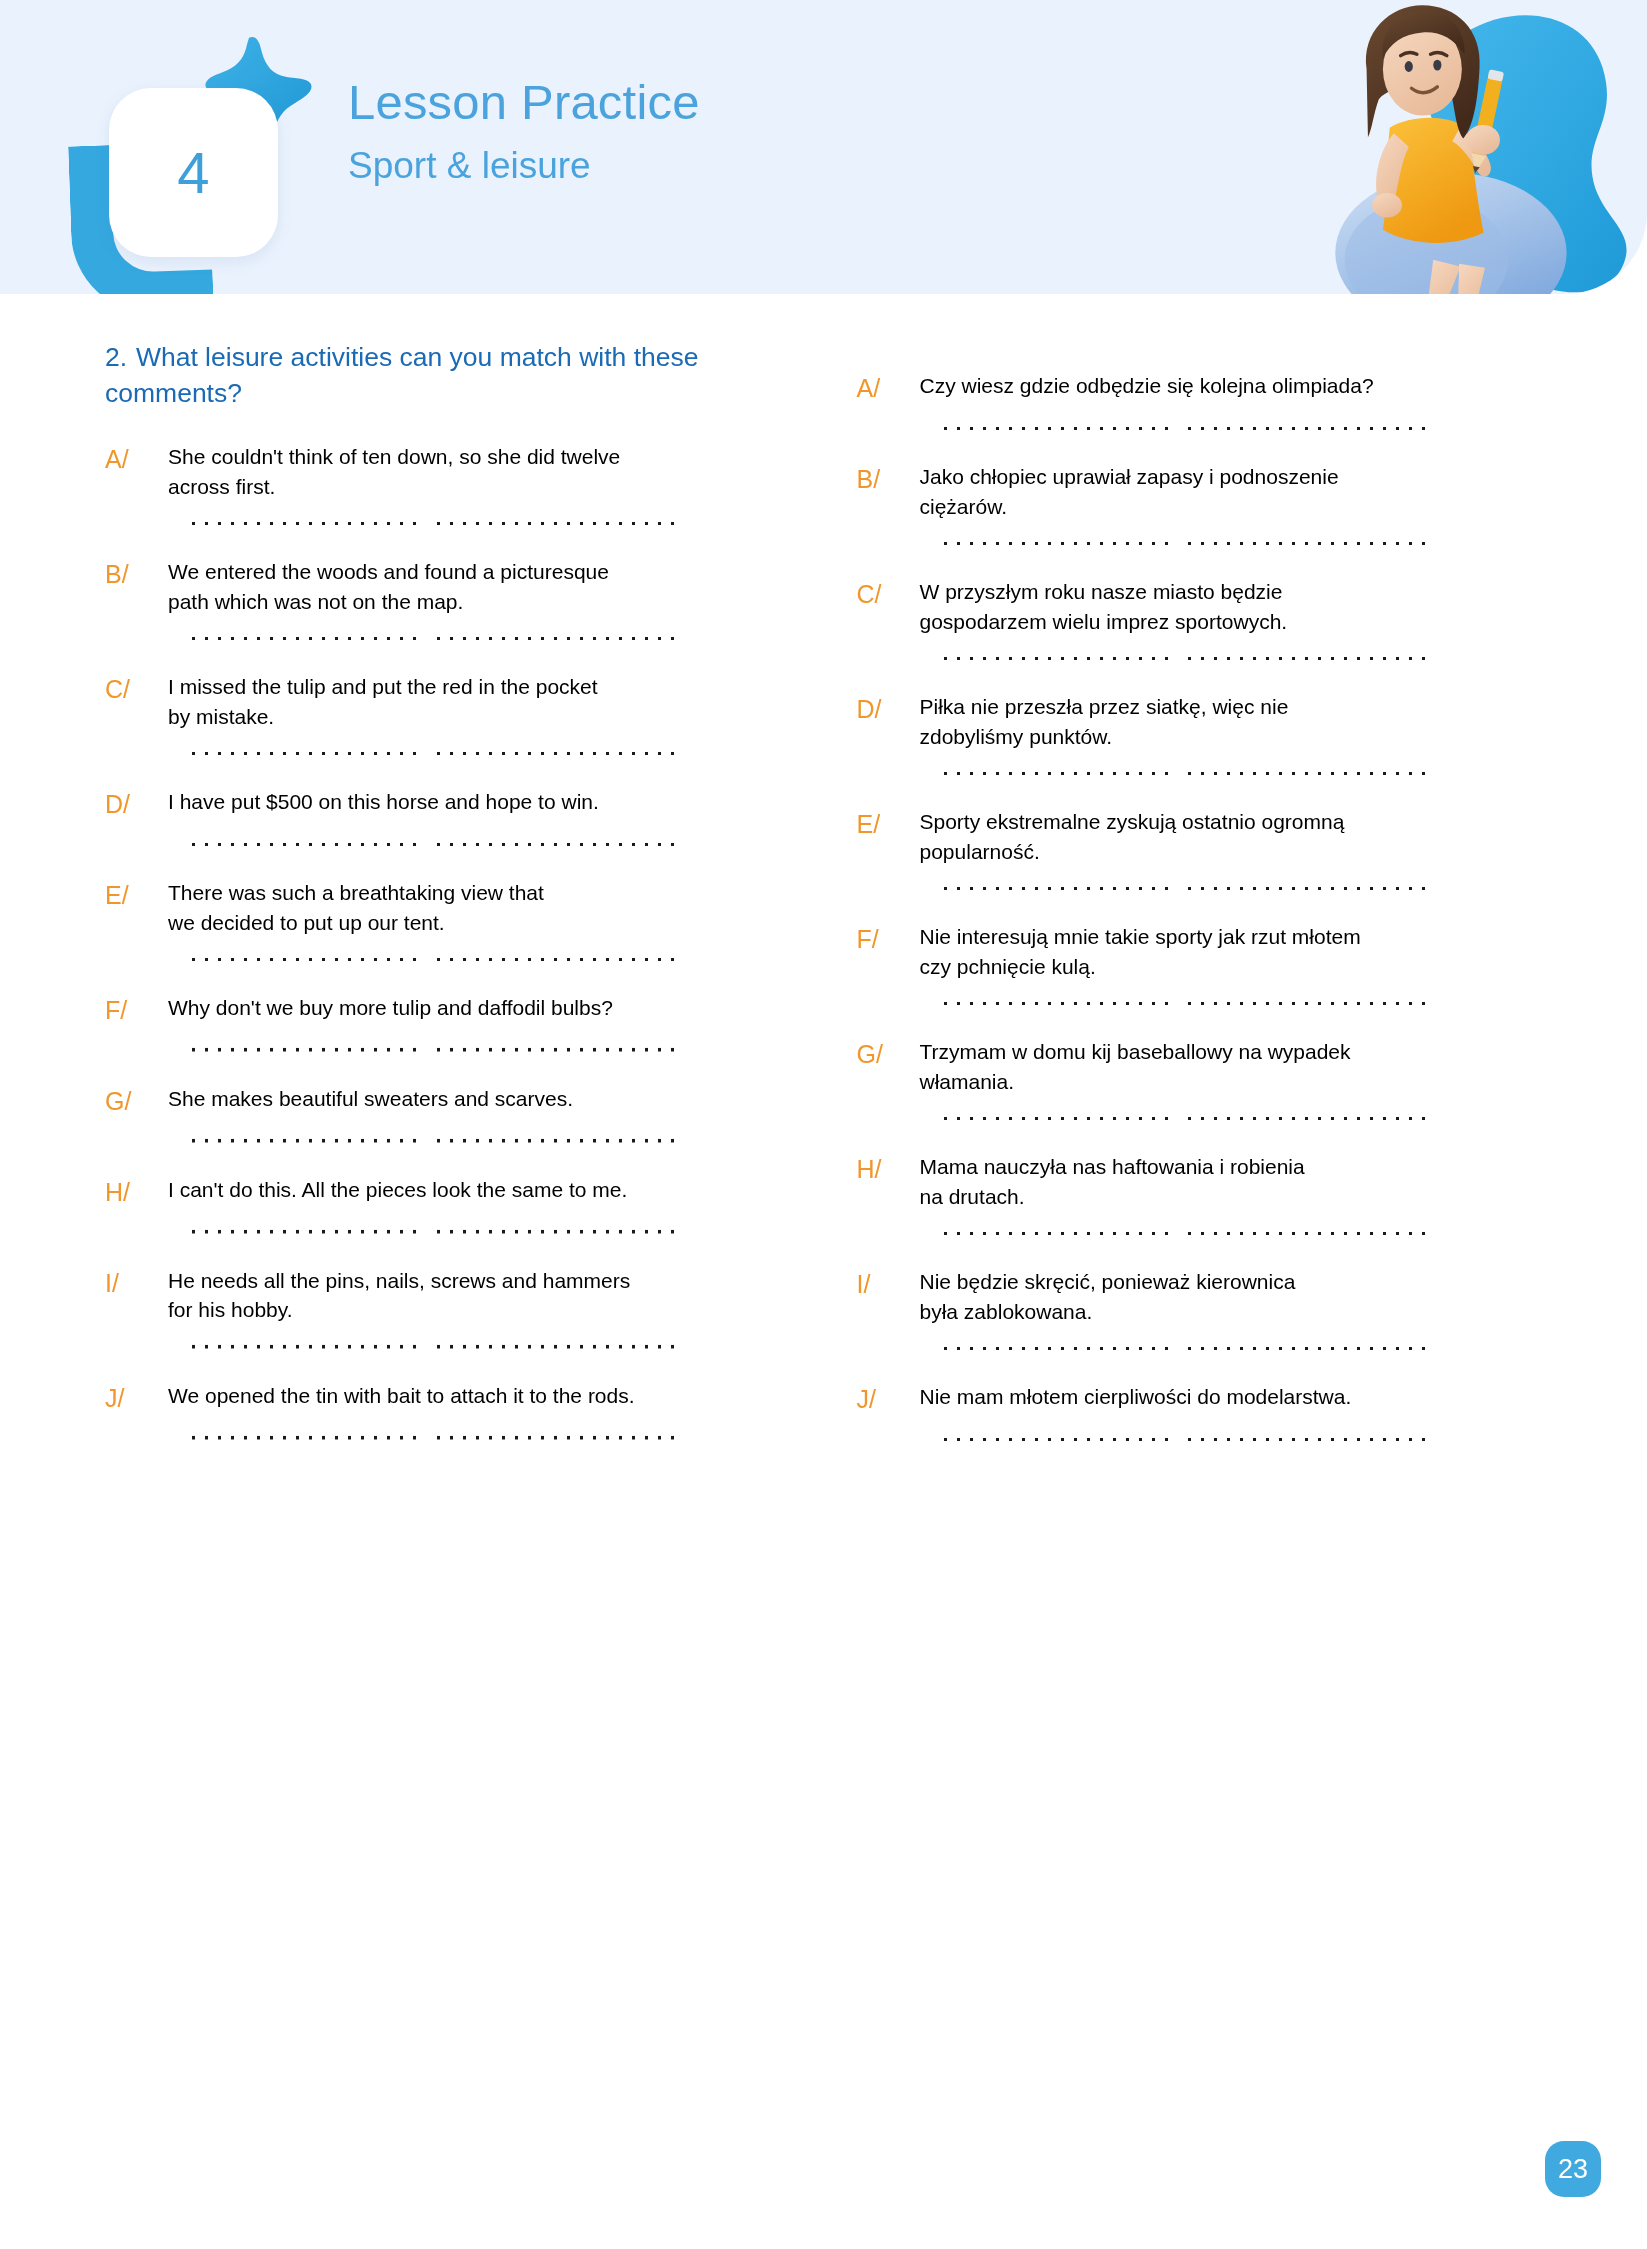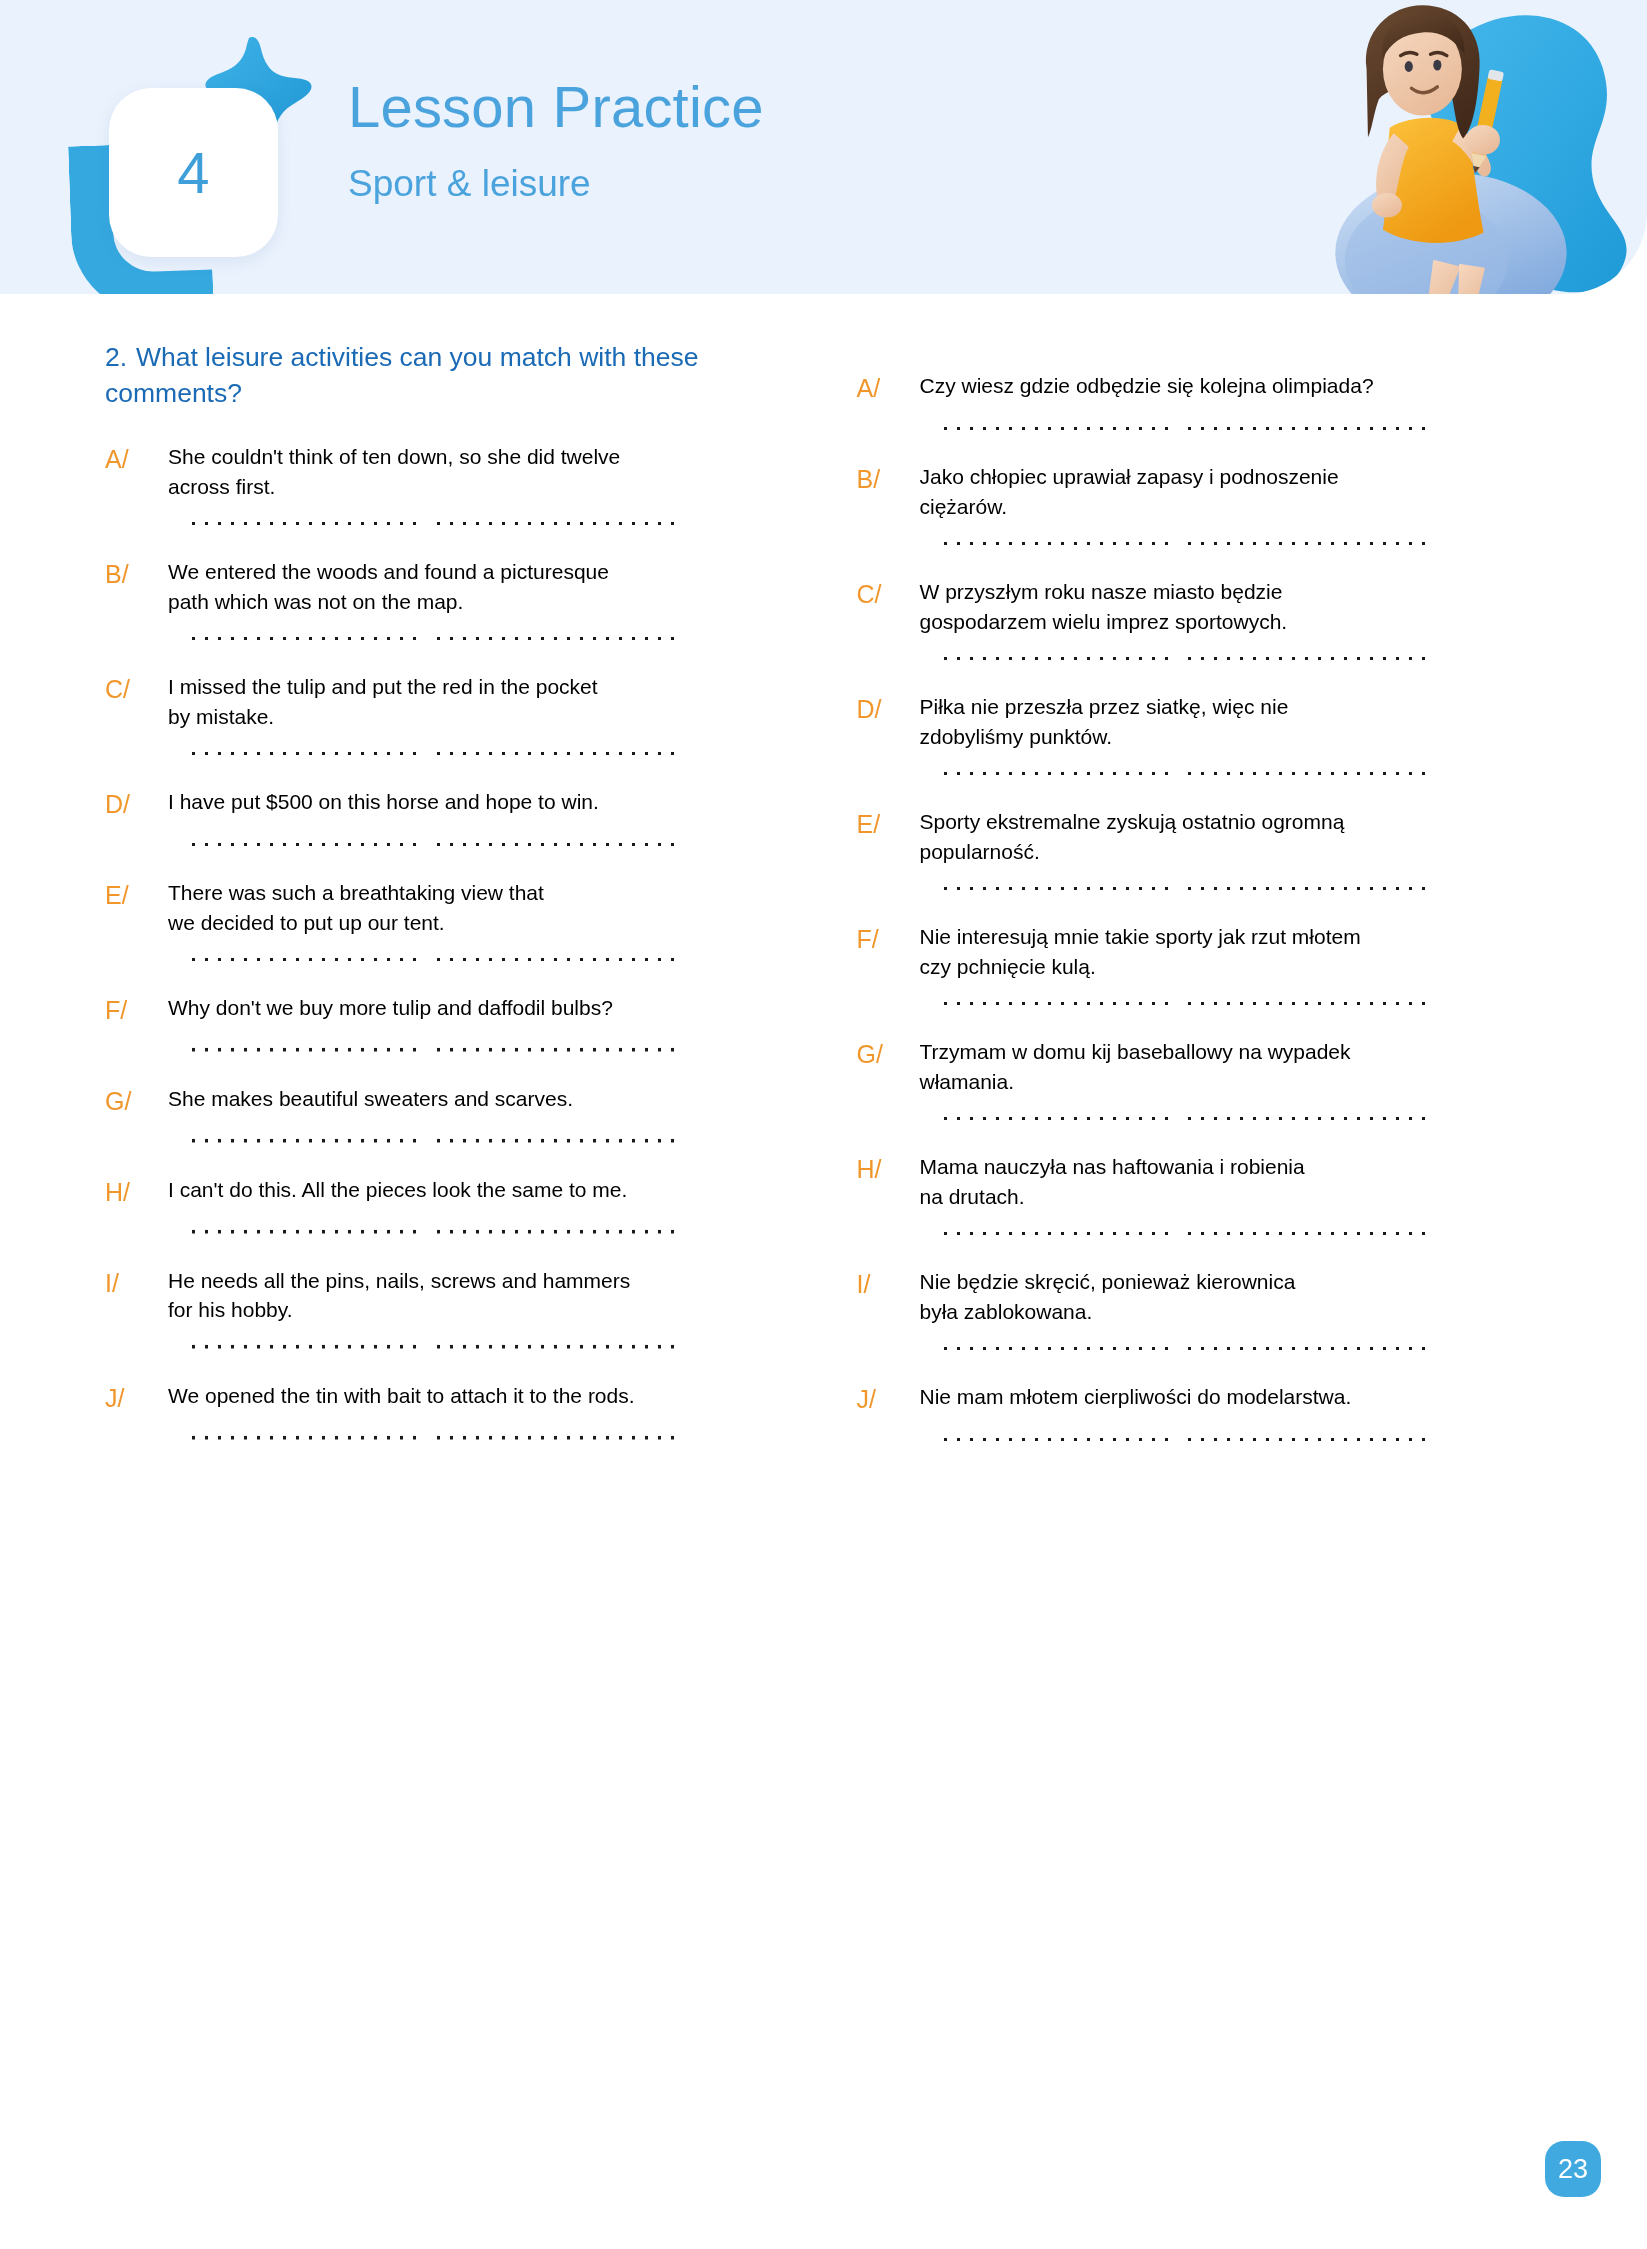--- a/index.html
+++ b/index.html
@@ -70,31 +70,31 @@
     width: 109px; height: 112px;
   }
 
   
   .titles {
     position: absolute;
     left: 348px;
     top: 76px;
   }
   .title-main {
-    font-size: 58px;
+    font-size: 49px;
     color: #4aa3dc;
     line-height: 1.08;
     letter-spacing: 0.2px;
     font-weight: 400;
   }
   .title-sub {
     font-size: 37px;
     color: #4aa3dc;
     line-height: 1.08;
-    margin-top: 25px;
+    margin-top: 17px;
     font-weight: 400;
   }
 
   
   .illustration {
     position: absolute;
     right: 0; top: -6.8px;
     width: 354px; height: 381px;
   }
 

